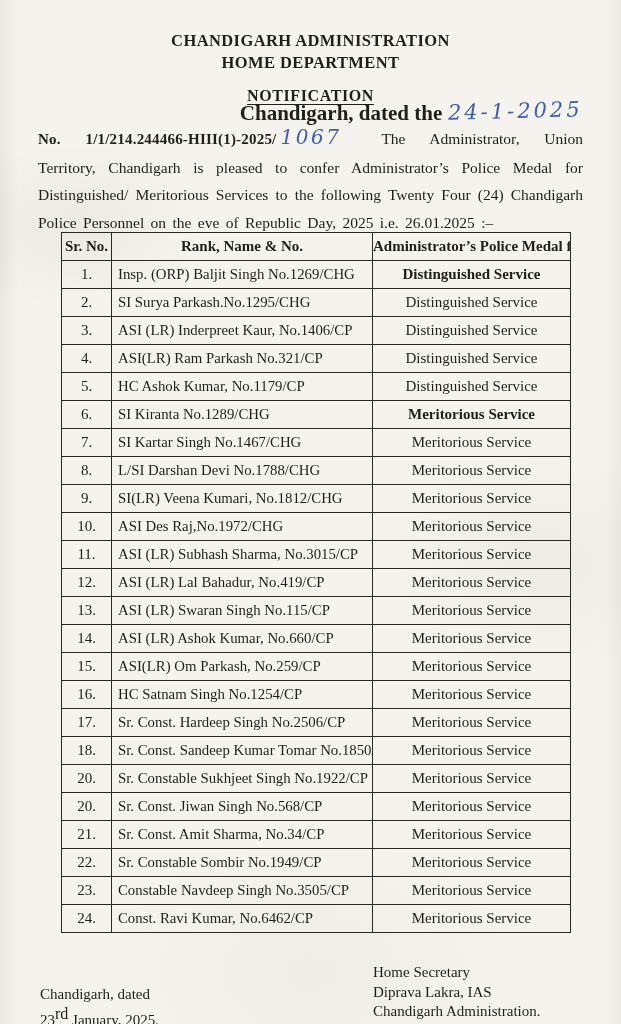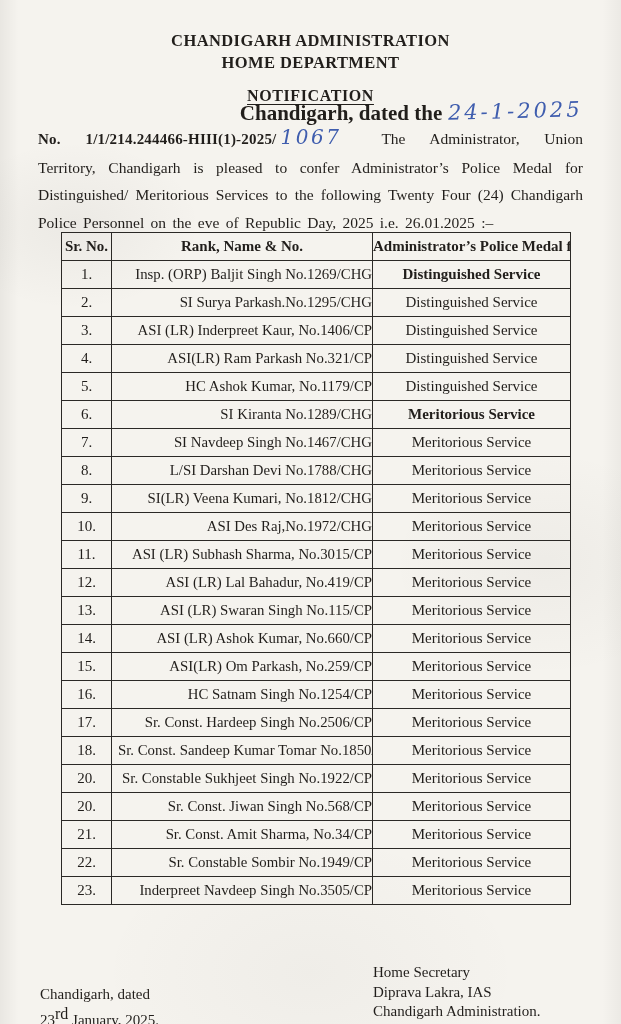--- a/index.html
+++ b/index.html
@@ -99,21 +99,21 @@
     height: 28px;
     vertical-align: middle;
     overflow: hidden;
     white-space: nowrap;
   }
   .medal-table th { font-size: 15px; font-weight: bold; text-align: center; }
   .col-sr    { width: 50px; }
   .col-name  { width: 261px; }
   .col-medal { width: 198px; }
   .medal-table td.sr    { text-align: center; }
-  .medal-table td.name  { text-align: right; padding-left: 6px; font-size: 14.8px; }
+  .medal-table td.name  { text-align: left; padding-left: 6px; font-size: 14.8px; }
   .medal-table td.medal { text-align: center; }
   .medal-table td.bold  { font-weight: bold; }
 
   
   .footer-left {
     position: absolute;
     left: 40px; top: 984px;
     font-size: 15px;
     line-height: 20px;
   }
@@ -183,21 +183,21 @@
           <td class="name">HC Ashok Kumar, No.1179/CP</td>
           <td class="medal">Distinguished Service</td>
         </tr>
         <tr>
           <td class="sr">6.</td>
           <td class="name">SI Kiranta No.1289/CHG</td>
           <td class="medal bold">Meritorious Service</td>
         </tr>
         <tr>
           <td class="sr">7.</td>
-          <td class="name">SI Navdeep Singh No.1467/CHG</td>
+          <td class="name">SI Kartar Singh No.1467/CHG</td>
           <td class="medal">Meritorious Service</td>
         </tr>
         <tr>
           <td class="sr">8.</td>
           <td class="name">L/SI Darshan Devi No.1788/CHG</td>
           <td class="medal">Meritorious Service</td>
         </tr>
         <tr>
           <td class="sr">9.</td>
           <td class="name">SI(LR) Veena Kumari, No.1812/CHG</td>
@@ -263,21 +263,26 @@
           <td class="name">Sr. Const. Amit Sharma, No.34/CP</td>
           <td class="medal">Meritorious Service</td>
         </tr>
         <tr>
           <td class="sr">22.</td>
           <td class="name">Sr. Constable Sombir No.1949/CP</td>
           <td class="medal">Meritorious Service</td>
         </tr>
         <tr>
           <td class="sr">23.</td>
-          <td class="name">Inderpreet Navdeep Singh No.3505/CP</td>
+          <td class="name">Constable Navdeep Singh No.3505/CP</td>
+          <td class="medal">Meritorious Service</td>
+        </tr>
+        <tr>
+          <td class="sr">24.</td>
+          <td class="name">Const. Ravi Kumar, No.6462/CP</td>
           <td class="medal">Meritorious Service</td>
         </tr>
       </tbody>
   </table>
 
   <div class="footer-left">
     <div>Chandigarh, dated</div>
     <div><span>23</span><sup>rd</sup><span> January, 2025.</span></div>
   </div>
 

